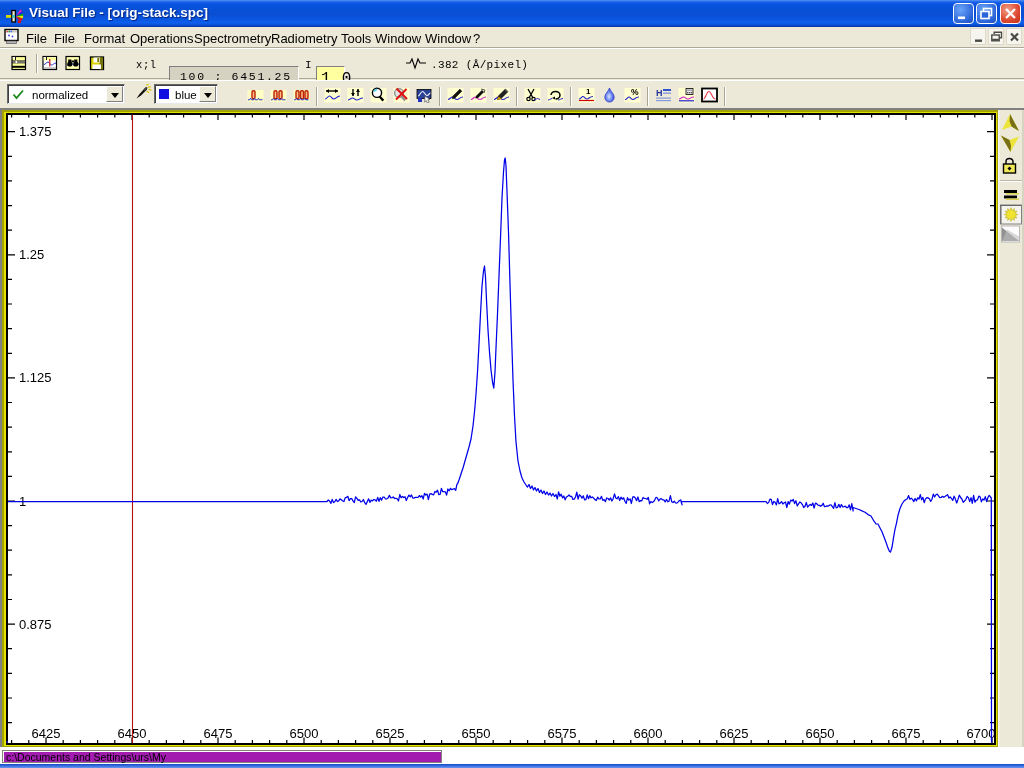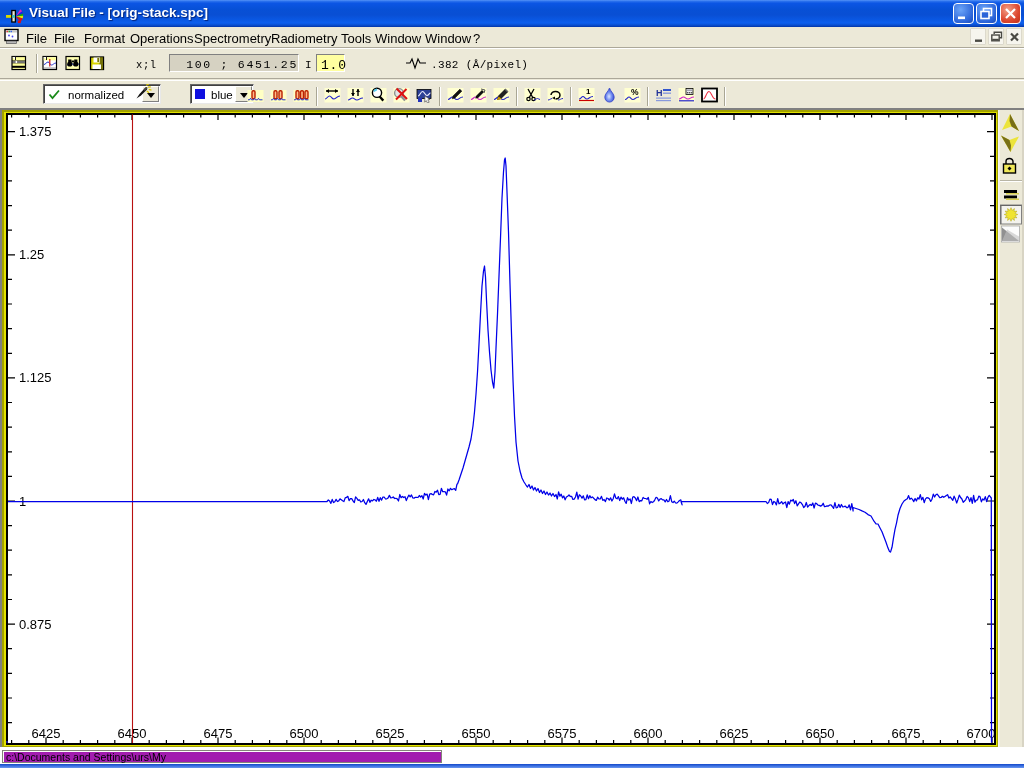--- a/index.html
+++ b/index.html
@@ -9,26 +9,26 @@
 #titlebar .t { position:absolute; left:29px; top:5px; color:#fff; font-size:13.5px; font-weight:bold; letter-spacing:0px; text-shadow:1px 1px 1px #00227a; }
 .cap { position:absolute; top:2.5px; width:21px; height:21px; border-radius:4px; border:1px solid #fff; }
 #b-min { left:953px; background:radial-gradient(circle at 35% 30%,#6ba4f8,#2b64d8 70%,#1b4bb8); }
 #b-max { left:976px; background:radial-gradient(circle at 35% 30%,#6ba4f8,#2b64d8 70%,#1b4bb8); }
 #b-cls { left:1000px; background:radial-gradient(circle at 35% 30%,#f2a088,#dd4830 60%,#c03018); }
 .cap svg { position:absolute; left:0; top:0; }
 #menubar { position:absolute; left:0; top:27px; width:1024px; height:21px; background:#ece9d8; border-bottom:1px solid #aca899; }
 #menu-ic { position:absolute; left:3px; top:1px; }
 .mi { position:absolute; top:4px; font-size:13px; color:#000; }
 .mdib { position:absolute; top:1px; width:16px; height:17px; background:#f6f5ee; border:1px solid #dcd9cc; border-radius:1px; }
-#toolbar1 { position:absolute; left:0; top:48px; width:1024px; height:31px; background:#ece9d8; border-top:1px solid #fff; border-bottom:1px solid #aca899;text-align:right; }
+#toolbar1 { position:absolute; left:0; top:48px; width:1024px; height:31px; background:#ece9d8; border-top:1px solid #fff; border-bottom:1px solid #aca899; }
 #toolbar2 { position:absolute; left:0; top:80px; width:1024px; height:28px; background:#ece9d8; border-top:1px solid #fff; }
 .abs { position:absolute; }
 .mono { font-family:"Liberation Mono", monospace; }
-.field { border:1px solid; border-color:#808080 #fff #fff #808080; background:#d6d2c2; }
-.combo { position:absolute; height:20px; background:#fff; border:1px solid; border-color:#666 #e8e8e8 #e8e8e8 #666; box-shadow:inset 1px 1px 0 #404040; font-size:11.5px;margin-left:36px; }
+.field { border:1px solid; border-color:#808080 #fff #fff #808080; background:#d6d2c2;margin-top:12px; }
+.combo { position:absolute; height:20px; background:#fff; border:1px solid; border-color:#666 #e8e8e8 #e8e8e8 #666; box-shadow:inset 1px 1px 0 #404040; font-size:11.5px; }
 .combo .btn { position:absolute; right:1px; top:1px; bottom:1px; width:17px; background:#ece9d8; border:1px solid; border-color:#fff #808080 #808080 #fff; }
 .combo .btn:after { content:""; position:absolute; left:4px; top:6px; border:4px solid transparent; border-top:5px solid #000; }
 .tbi { width:23px; height:17px; display:inline-block; vertical-align:top; margin-top:0; text-align:center; }
 .sep { display:inline-block; vertical-align:top; width:2px; height:19px; margin:0 3px; border-left:1px solid #a9a694; border-right:1px solid #fff; }
 #t2icons { position:absolute; left:244px; top:6px; white-space:nowrap; }
 #statusrow { position:absolute; left:0; top:747px; width:1024px; height:17px; background:#fff; }
 #statusbox { position:absolute; left:2px; top:3px; width:440px; height:13px; background:#a21caf; border:1px solid #838378; box-shadow:inset 1px 1px 0 #fdfdfa; font-size:10.5px; padding:0 3px; color:#000; }
 #bottomline { position:absolute; left:0; top:764px; width:1024px; height:4px; background:linear-gradient(to bottom,#1447c8,#3f74e4 55%,#6b97ee); }
 #plot { position:absolute; left:0; top:108px; }
 .al { font-size:13px; fill:#000; font-family:"Liberation Sans",sans-serif; }
@@ -127,21 +127,21 @@
   <div class="abs" style="left:89px;top:6px"><svg width="16" height="16" viewBox="0 0 16 16">
         <rect x="1.5" y="2" width="13" height="12.5" fill="#d8d400" stroke="#000" stroke-width="1.3"></rect>
         <rect x="10.5" y="2.5" width="3.5" height="12" fill="#77740a"></rect>
         <rect x="4.5" y="2.5" width="6.5" height="5" fill="#fff"></rect>
         <rect x="8.3" y="3" width="2" height="4" fill="#77740a"></rect>
         <rect x="3.5" y="9.5" width="8.5" height="4.5" fill="#fff"></rect>
       </svg></div>
   <div class="abs mono" style="left:136px;top:10px;font-size:10.5px;letter-spacing:0.6px">x;l</div>
   <div class="abs field mono" style="left:169px;top:5px;width:130px;height:18px;font-size:11.5px;letter-spacing:1.7px;padding:3px 0 0 10px">100 ; 6451.25</div>
   <div class="abs mono" style="left:305px;top:10px;font-size:11px">I</div>
-  <div class="abs field mono" style="left:316px;top:5px;width:29px;height:18px;font-size:13px;letter-spacing:0.8px;background:#ffffa0;padding:3px 0 12px 4px">1.0</div>
+  <div class="abs field mono" style="left:316px;top:5px;width:29px;height:18px;font-size:16px;letter-spacing:0.8px;background:#ffffa0;padding:3px 0 12px 4px">1.0</div>
   <svg class="abs" style="left:405px;top:8px" width="22" height="14" viewBox="0 0 22 14">
       <path d="M1 6h4l2-4 3 9 3-9 2 4h6" fill="none" stroke="#000" stroke-width="1.1"></path>
     </svg>
   <div class="abs mono" style="left:431px;top:10px;font-size:11px;letter-spacing:0.35px">.382 (Å/pixel)</div>
 </div>
 <div id="toolbar2">
   <div class="combo" style="left:7px;top:3px;width:118px">
     <svg width="13" height="11" viewBox="0 0 13 11" style="position:absolute;left:4px;top:4px">
         <path d="M1.5 5.5l3 3.5 6.5-7.5" fill="none" stroke="#1a8a1a" stroke-width="1.8"></path>
       </svg>

